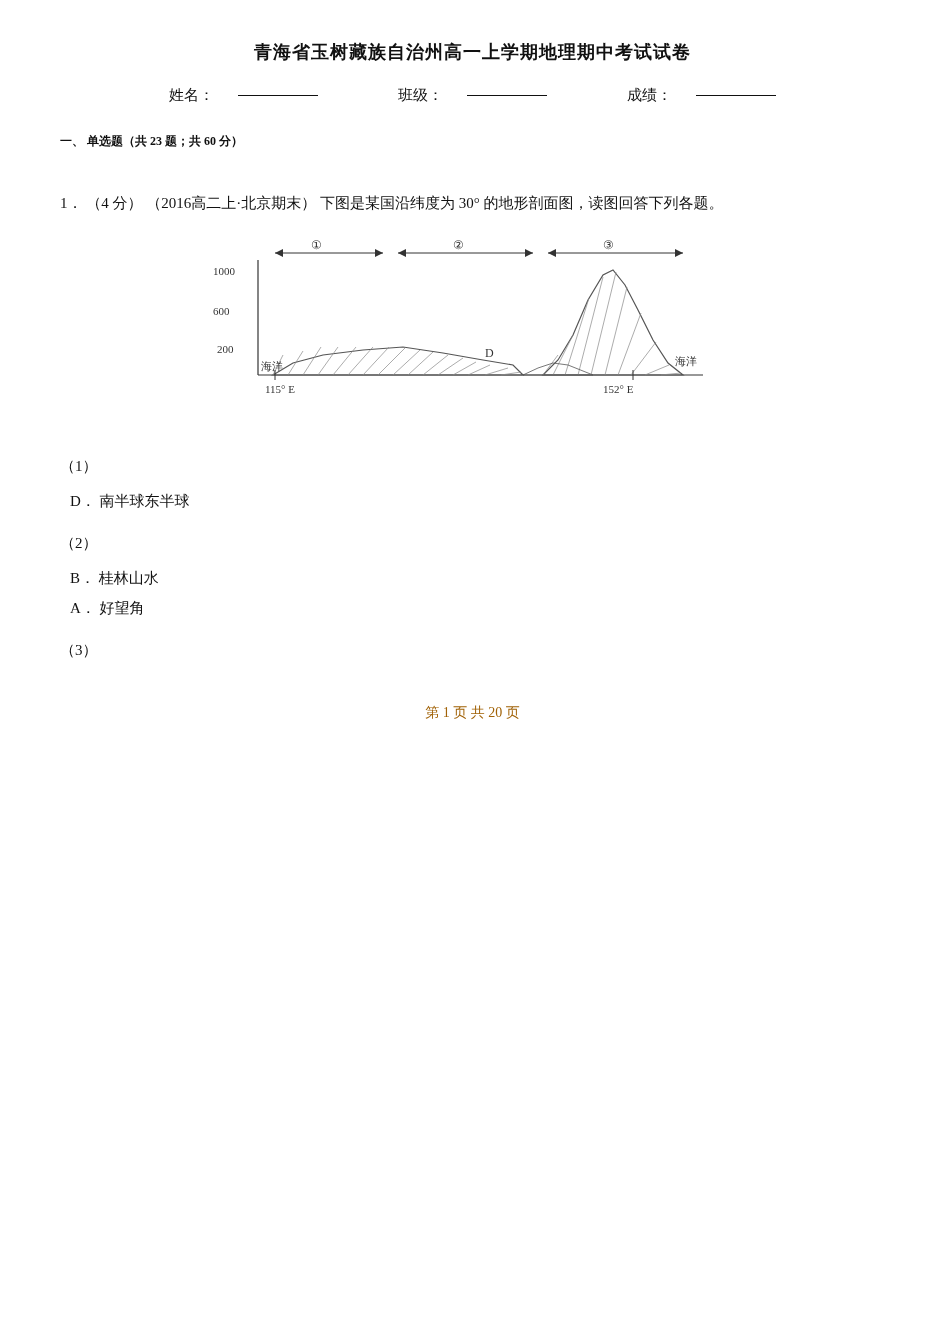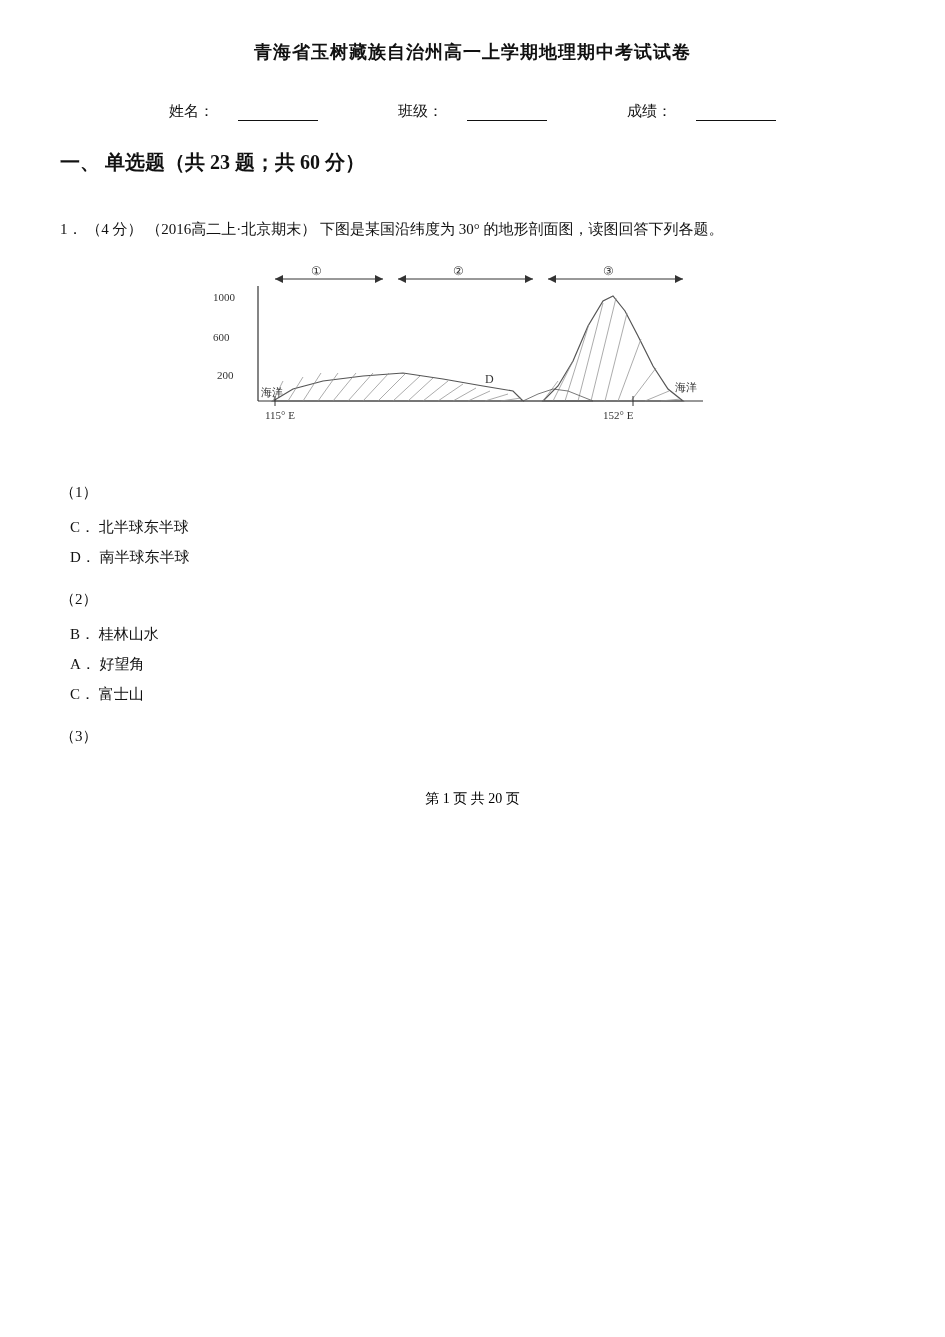--- a/index.html
+++ b/index.html
@@ -13,43 +13,43 @@
       font-size: 15px;
       color: #111;
       width: 945px;
       min-height: 1337px;
       padding: 40px 60px;
     }
     .page-title {
       text-align: center;
       font-size: 18px;
       font-weight: bold;
-      margin-bottom: 38px;
+      margin-bottom: 22px;
       letter-spacing: 1px;
     }
     .student-info {
       display: flex;
       justify-content: center;
       gap: 80px;
       margin-bottom: 28px;
       font-size: 15px;
     }
     .student-info-item {
       display: flex;
-      align-items: flex-end;
+      align-items: center;
       gap: 20px;
     }
     .underline-blank {
       display: inline-block;
       width: 80px;
       border-bottom: 1px solid #111;
       margin-left: 4px;
     }
     .section-header {
-      font-size: 20px;
+      font-size: 12px;
       font-weight: bold;
       margin-bottom: 18px;
     }
     .question-block {
       margin-bottom: 10px;
       margin-top: 40px;
     }
     .question-text {
       margin-bottom: 6px;
       line-height: 1.8;
@@ -69,21 +69,21 @@
       width: 520px;
       position: relative;
     }
     svg.terrain-diagram {
       display: block;
     }
     .page-footer {
       text-align: center;
       margin-top: 40px;
       font-size: 14px;
-      color: #000000;
+      color: #a16207;
     }
   </style>
 </head>
 <body>
 
 <div class="page-title">青海省玉树藏族自治州高一上学期地理期中考试试卷</div>
 
 <div class="student-info">
   <div class="student-info-item">
     <span>姓名：</span>
@@ -187,42 +187,34 @@
 
       <line x1="420" y1="135" x2="420" y2="145" stroke="#333" stroke-width="1"></line>
 
       <line x1="45" y1="25" x2="45" y2="140" stroke="#333" stroke-width="1.2"></line>
     </svg>
   </div>
 
   <div class="sub-question">（1）</div>
   <div class="options">
     <div class="option">
-      <span>C．</span>
-      <span>北半球东半球</span>
-    </div>
-    <div class="option">
       <span>D．</span>
       <span>南半球东半球</span>
     </div>
   </div>
 
   <div class="sub-question">（2）</div>
   <div class="options">
     <div class="option">
       <span>B．</span>
       <span>桂林山水</span>
     </div>
     <div class="option">
       <span>A．</span>
       <span>好望角</span>
     </div>
-    <div class="option">
-      <span>C．</span>
-      <span>富士山</span>
-    </div>
   </div>
 
   <div class="sub-question">（3）</div>
 
 </div>
 
 <div class="page-footer">第 1 页 共 20 页</div>
 
 </body></html>

